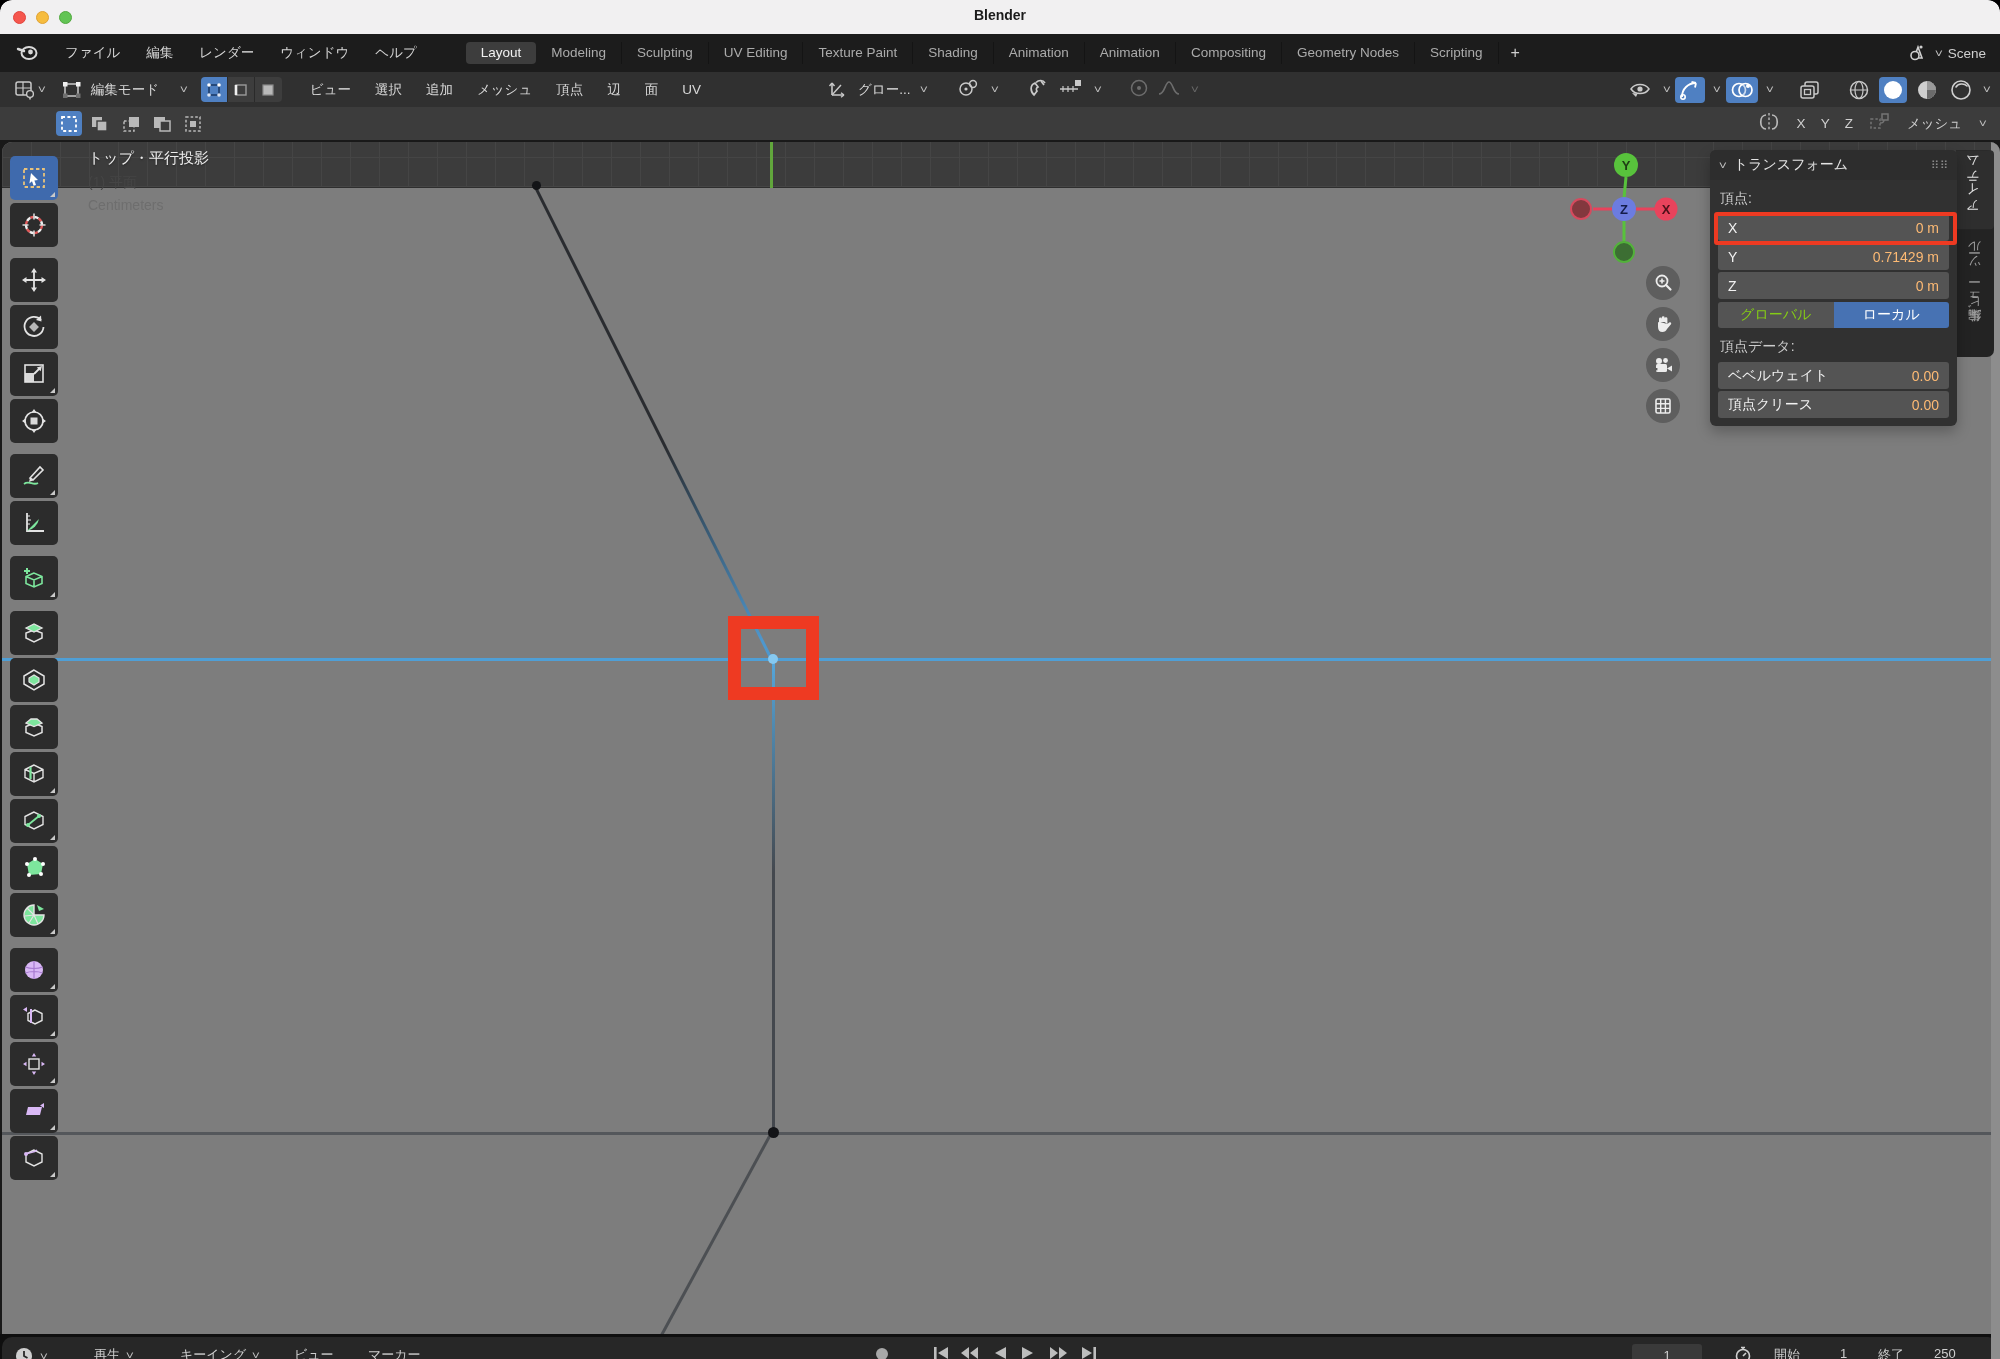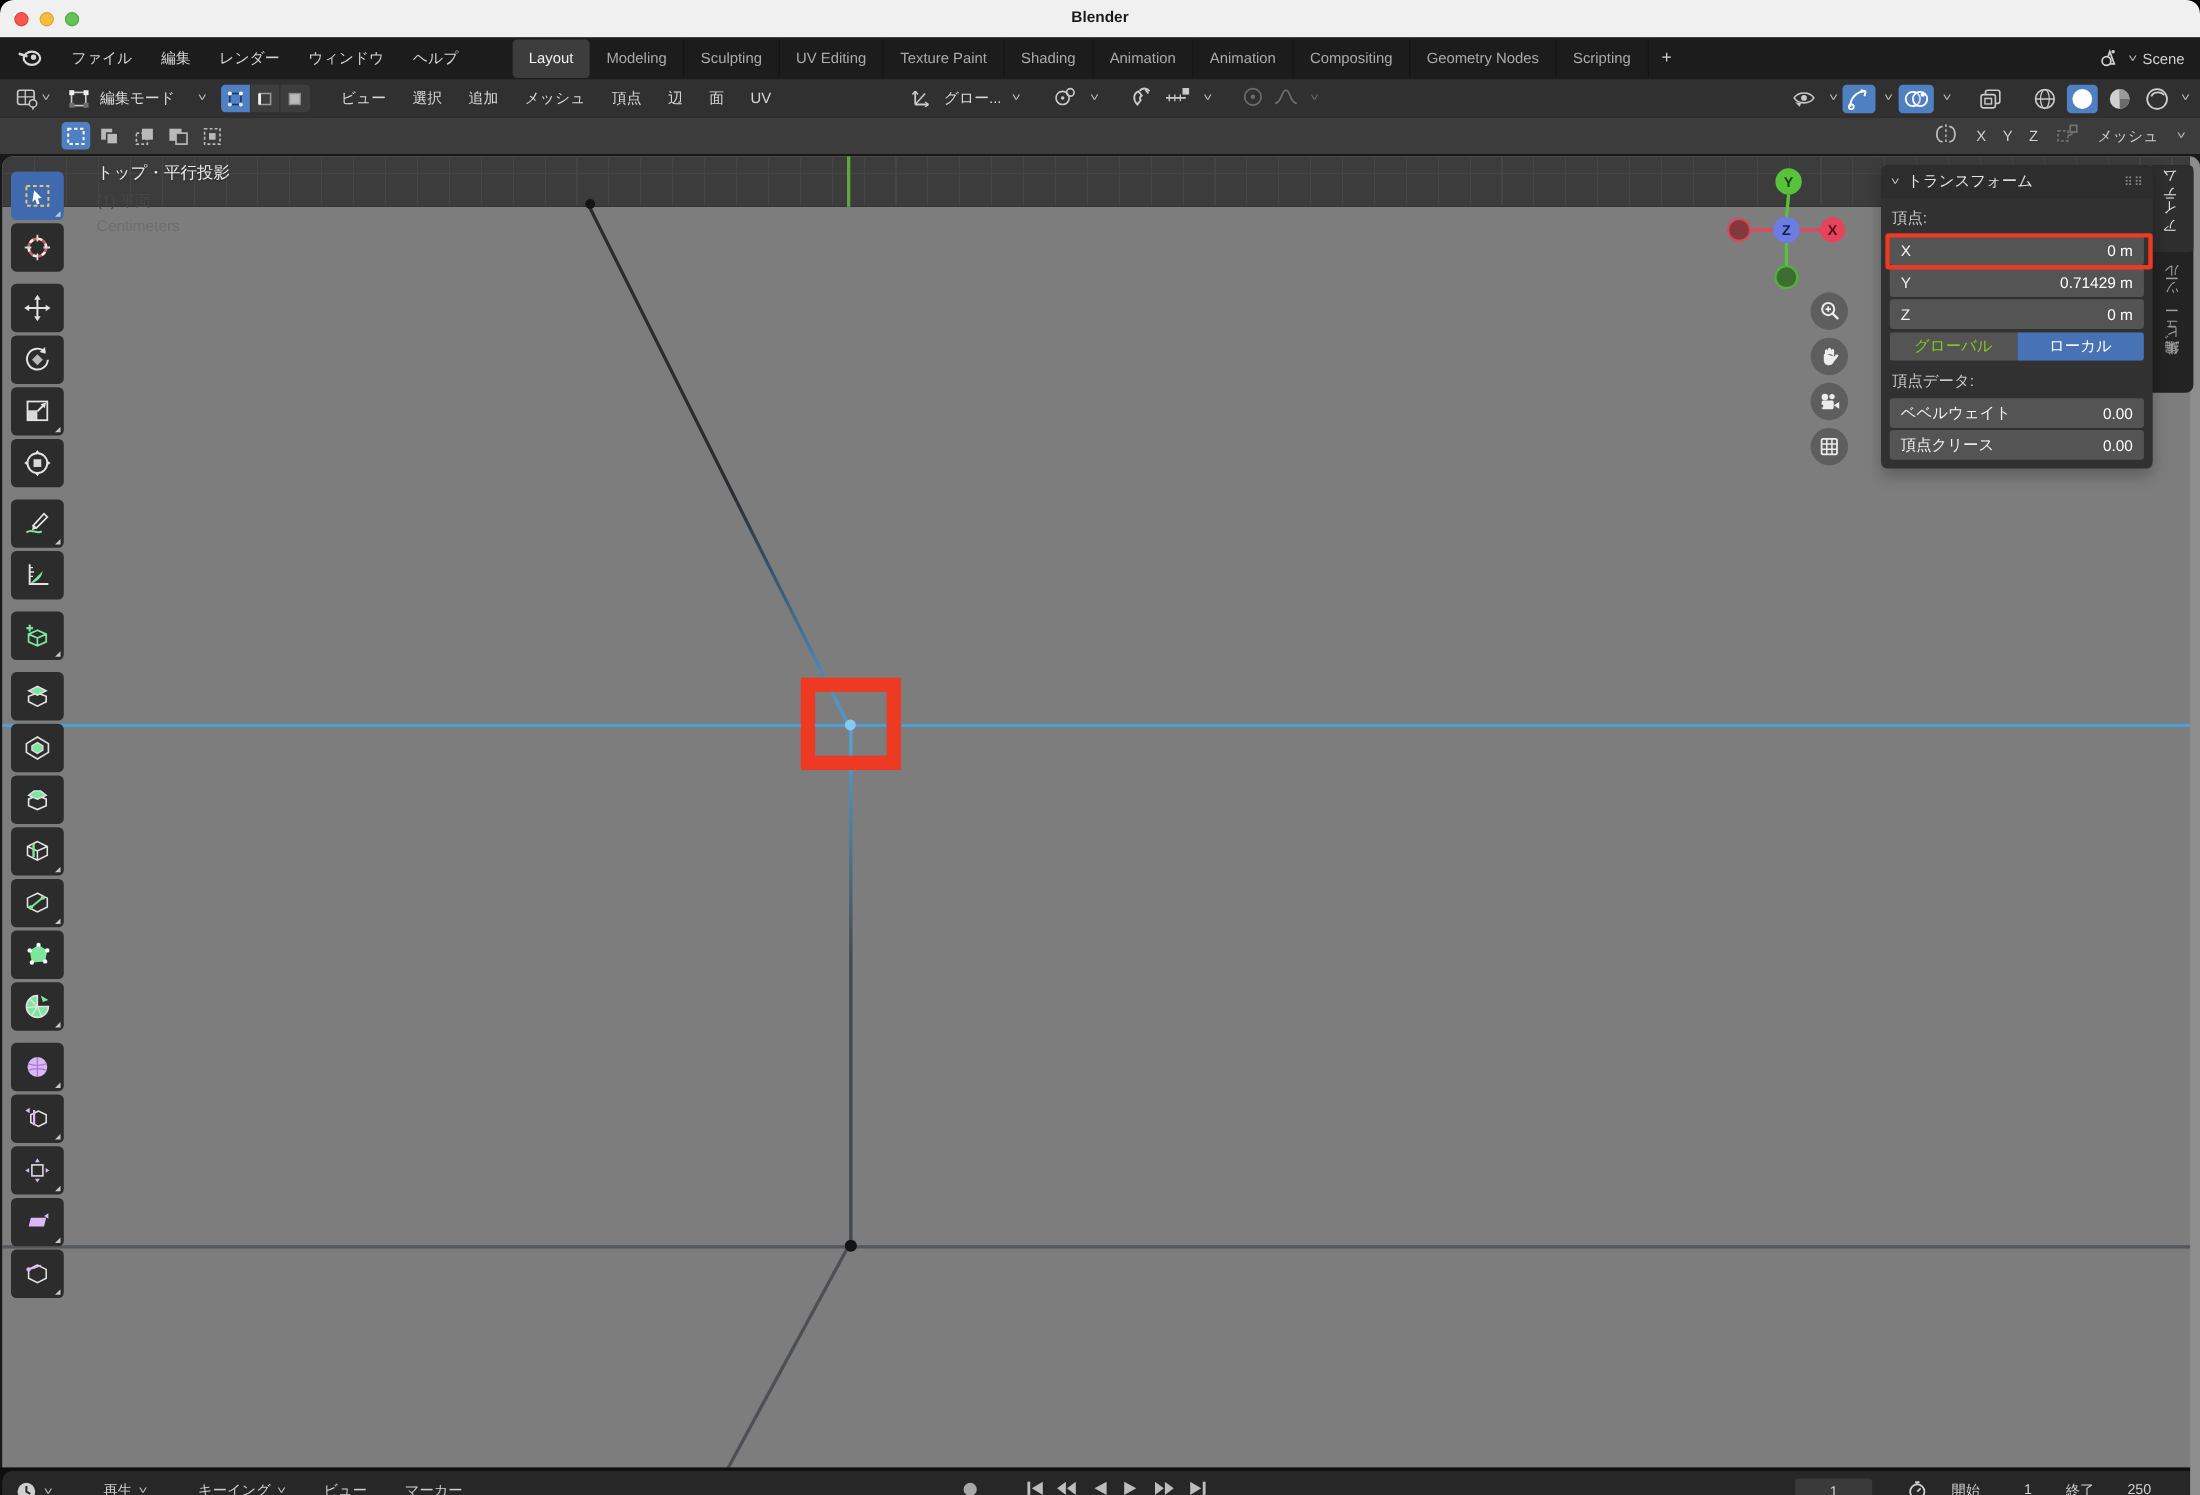--- a/index.html
+++ b/index.html
@@ -12,21 +12,21 @@
   .tl.red{left:13px;background:#f5564d;border:1px solid #e0443e}
   .tl.yellow{left:36px;background:#f6bc3e;border:1px solid #dfa133}
   .tl.green{left:59px;background:#62c454;border:1px solid #52a83f}
   .win-title{position:absolute;top:7px;left:0;right:0;text-align:center;font-weight:bold;font-size:14px;color:#1b1b1b}
 
   
   .menubar{position:absolute;top:34px;left:0;right:0;height:38px;background:#1c1c1c;display:flex;align-items:center;color:#d4d4d4;font-size:13.5px}
   .blender-logo{margin:0 14px 0 16px}
   .mb-item{padding:0 13px;line-height:38px;cursor:default}
   .wtabs{display:flex;align-items:center;margin-left:36px;height:100%}
-  .wtab{padding:0 15px;line-height:26px;height:35px;color:#ababab;border-right:1px solid #141414;display:flex;align-items:center}
+  .wtab{padding:0 15px;line-height:26px;height:22px;color:#ababab;border-right:1px solid #141414;display:flex;align-items:center}
   .wtab.active{background:#3d3d3d;color:#f1f1f1;border-radius:4px;border-right:none}
   .wtab-add{padding:0 12px;color:#cfcfcf;font-size:16px}
   .scene-box{position:absolute;right:14px;top:0;height:38px;display:flex;align-items:center;gap:6px;color:#cfcfcf}
 
   
   .hdr2{position:absolute;top:72px;left:0;right:0;height:35px;background:#303030;display:flex;align-items:center;color:#d8d8d8;font-size:13.5px}
   .hdr2 .grp{display:flex;align-items:center}
   .chev{font-size:10px;color:#bdbdbd;margin-left:3px;transform:scaleX(1.4)}
   .menu-lbl{padding:0 12px}
   .selmode{display:flex;margin-left:14px}
@@ -71,21 +71,21 @@
   
   .anno1{position:absolute;left:726px;top:474px;width:91px;height:84px;border:13px solid #ee3a22}
   .anno2{position:absolute;left:1712px;top:70px;width:243px;height:33px;border:4px solid #ee3a22;border-radius:3px;z-index:40}
 
   
   .npanel{position:absolute;left:1708px;top:8px;width:247px;background:#313131;border-radius:6px;z-index:20;box-shadow:0 6px 14px rgba(0,0,0,.25);font-size:14px;color:#d6d6d6}
   .np-head{height:30px;background:#2d2d2d;border-radius:6px 6px 0 0;display:flex;align-items:center;padding:0 8px;color:#e4e4e4}
   .np-body{padding:6px 8px 8px}
   .np-label{color:#cccccc;padding:4px 2px 6px}
   .np-row{height:27px;background:#545454;border-radius:3px;margin-bottom:2px;display:flex;align-items:center;justify-content:space-between;padding:0 10px;color:#f2f2f2}
-  .np-row .v{color:#ffffff}
+  .np-row .v{color:#fdba74}
   .np-toggle{display:flex;height:26px;margin:3px 0 2px;border-radius:3px;overflow:hidden}
   .np-toggle div{flex:1;display:flex;align-items:center;justify-content:center;background:#545454;color:#84cc16}
   .np-toggle div.on{background:#4772b3;color:#fff}
   .np-dots{margin-left:auto;color:#8a8a8a;letter-spacing:1px;font-size:11px}
 
   
   .vtabs{position:absolute;left:1954px;top:8px;width:38px;z-index:19;background:#232323;border-radius:0 7px 7px 0;padding:0 0 10px}
   .vtab{writing-mode:vertical-rl;transform:rotate(180deg);margin:14px auto 14px;color:#9d9d9d;font-size:13px;display:block;text-align:center}
   .vtab.active{color:#e2e2e2;background:#2e2e2e;border-radius:4px 0 0 4px;padding:10px 8px;margin:0 0 16px;width:38px;writing-mode:vertical-rl}
   .edge-strip{position:absolute;left:1989px;top:0;width:9px;bottom:0;background:#8d8d8d;z-index:5}

